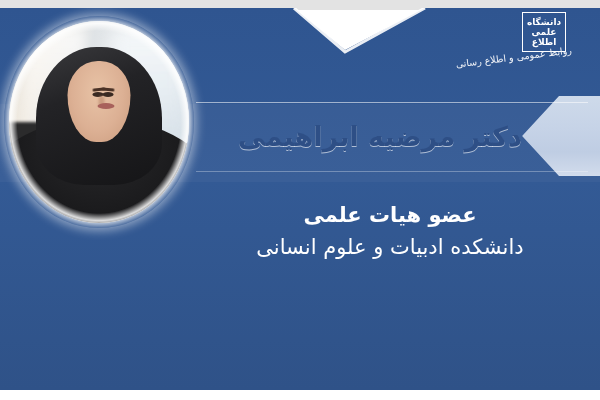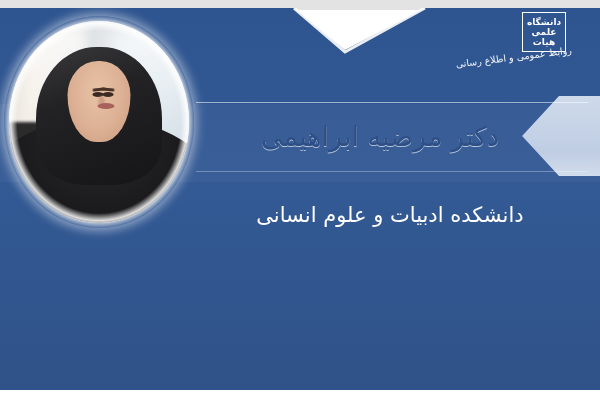--- a/index.html
+++ b/index.html
@@ -197,21 +197,21 @@
   }
   .ribbon-name {
     position: absolute;
     left: 190px; top: 96px;
     width: 380px; height: 80px;
     display: flex;
     align-items: center;
     justify-content: center;
     direction: rtl;
     font-size: 27px;
-    font-weight: normal;
+    font-weight: bold;
     color: #2e4f86;
     letter-spacing: 0px;
     white-space: nowrap;
     text-shadow: 0 1px 0 rgba(255,255,255,0.6);
   }
 
   
   .subtitle-block {
     position: absolute;
     left: 190px; top: 200px;
@@ -305,27 +305,28 @@
       </div>
     </div>
     <div class="portrait-ring"></div>
   </div>
 
   <div class="ribbon"></div>
   <div class="ribbon-inner-line"></div>
   <div class="ribbon-name">دکتر مرضیه ابراهیمی</div>
 
   <div class="subtitle-block">
+    <div class="sub-line1">عضو هیات علمی</div>
     <div class="sub-line2">دانشکده ادبیات و علوم انسانی</div>
   </div>
 
   <div class="logo">
     <div class="logo-box">
       <div class="logo-box-text">
         <span>دانشگاه</span>
         <span>علمی</span>
-        <span>هیات</span>
+        <span>اطلاع</span>
       </div>
     </div>
     <div class="logo-calligraphy">روابط عمومی و اطلاع رسانی</div>
   </div>
 
 </div>
 
 </body></html>

